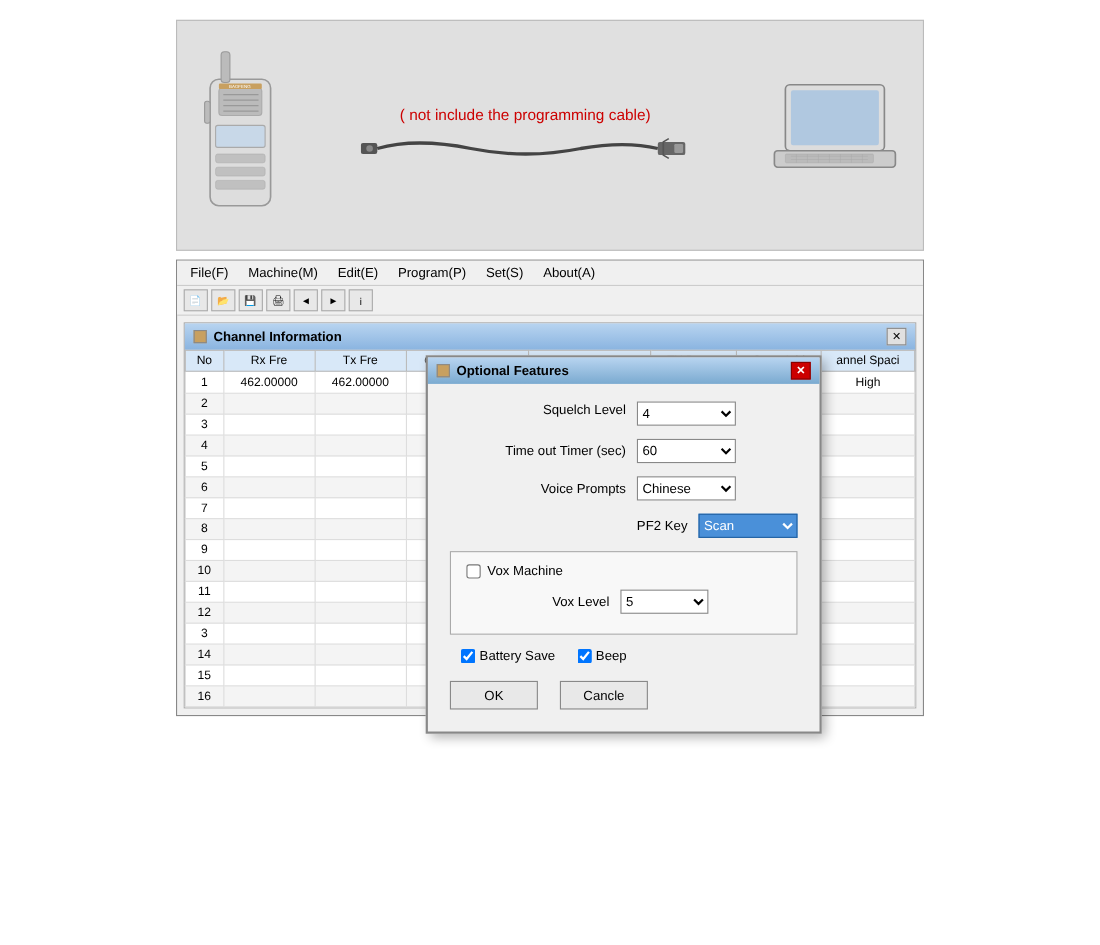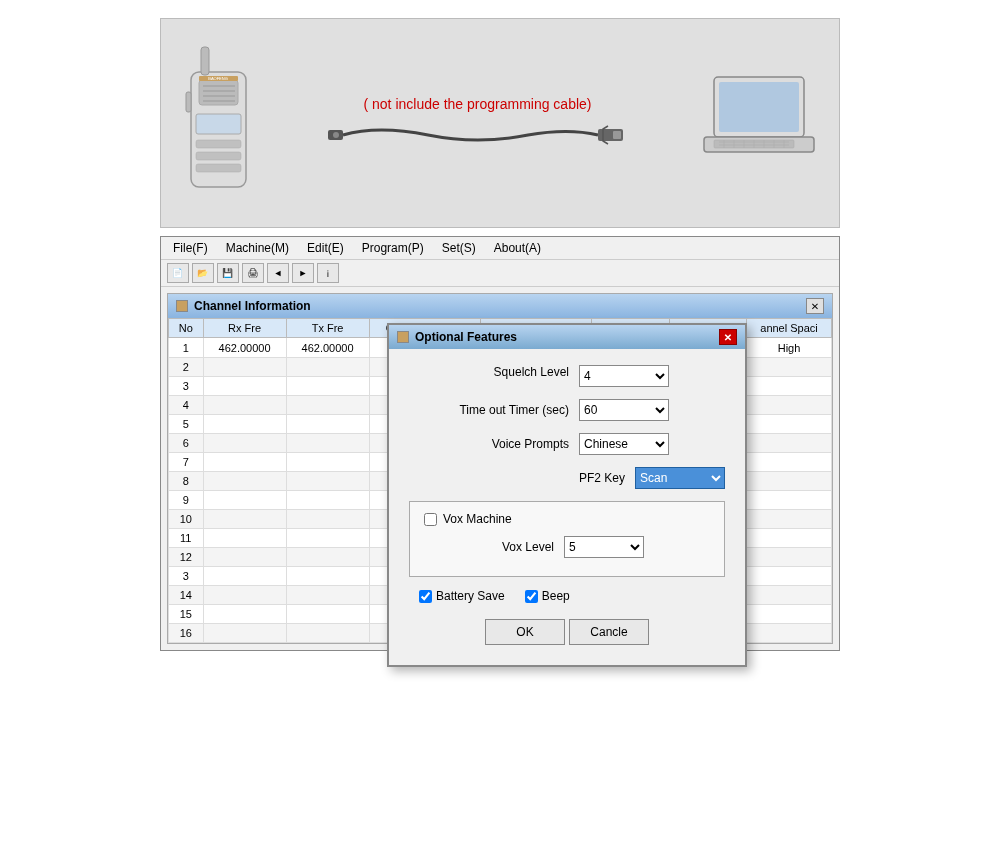--- a/index.html
+++ b/index.html
@@ -393,21 +393,21 @@
             <div style="display:flex;align-items:center;gap:4px;">
               <input type="checkbox" checked="" style="margin: 0px;">
               <span style="font-size:12px;">Battery Save</span>
             </div>
             <div style="display:flex;align-items:center;gap:4px;">
               <input type="checkbox" checked="" style="margin: 0px;">
               <span style="font-size:12px;">Beep</span>
             </div>
           </div>
 
-          <div style="display:flex;justify-content:center;gap:4px;padding-bottom:8px;">
+          <div style="display:flex;justify-content:flex-start;gap:20px;padding-bottom:8px;">
             <button style="width:80px;height:26px;background:#e8e8e8;border:1px solid #888;cursor:pointer;font-size:12px;font-family:inherit;">OK</button>
             <button style="width:80px;height:26px;background:#e8e8e8;border:1px solid #888;cursor:pointer;font-size:12px;font-family:inherit;">Cancle</button>
           </div>
 
         </div>
       </div>
 
     </div>
   </div>
 </div>

